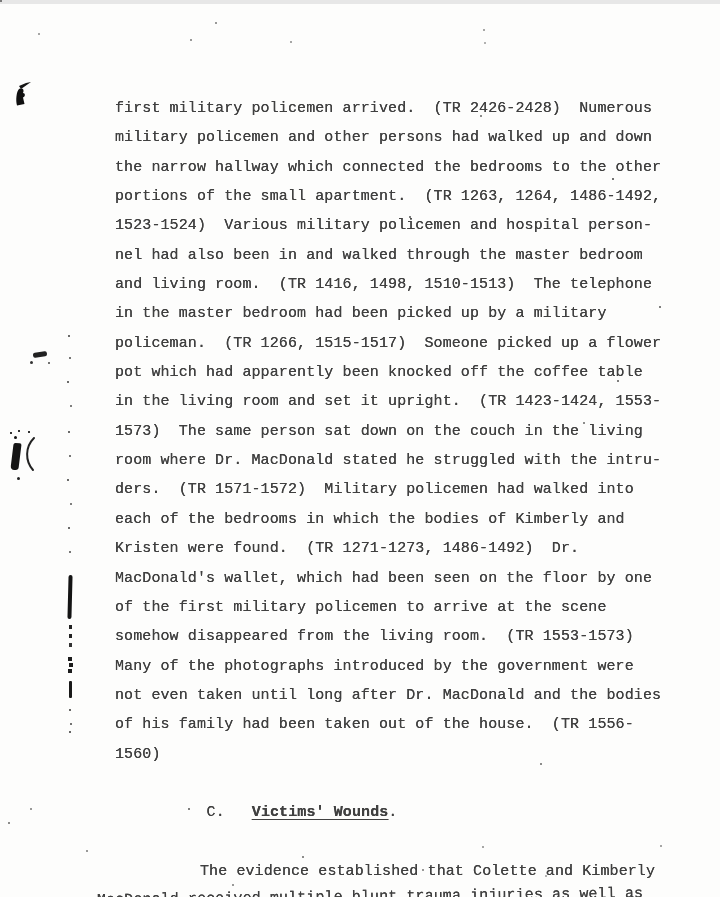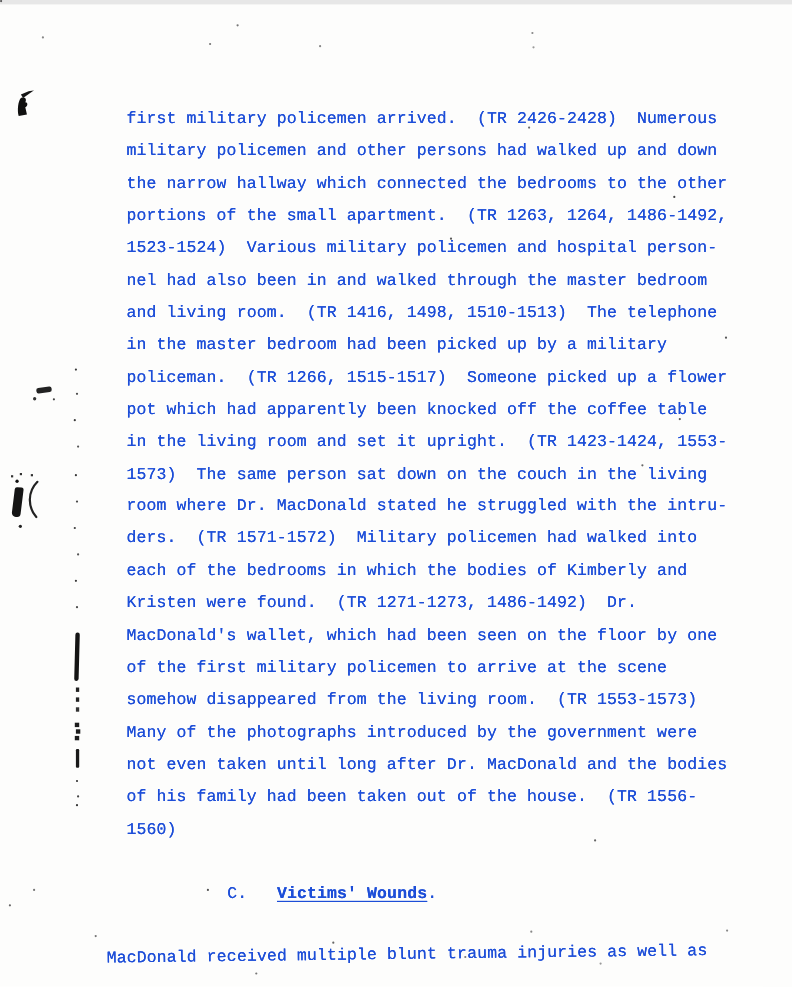--- a/index.html
+++ b/index.html
@@ -9,21 +9,21 @@
     height: 897px;
     overflow: hidden;
     background: #ffffff;
   }
   .page {
     position: relative;
     width: 720px;
     height: 897px;
     background: #fdfdfc;
     font-family: "Liberation Mono", "DejaVu Sans Mono", monospace;
-    color: #1d4ed8;
+    color: #404040;
   }
   .scan-edge {
     position: absolute;
     top: 0; left: 0;
     width: 720px; height: 4px;
     background: #e7e7e7;
   }
   
   .textcol {
     position: absolute;
@@ -186,16 +186,17 @@
 somehow disappeared from the living room.  (TR 1553-1573)
 Many of the photographs introduced by the government were
 not even taken until long after Dr. MacDonald and the bodies
 of his family had been taken out of the house.  (TR 1556-
 1560)</div>
 
     <div class="heading-line">
       <span class="section-label">C.</span><span class="section-title">Victims' Wounds</span><span>.</span>
     </div>
 
+    <div class="p2-first">The evidence established that Colette and Kimberly</div>
     <div class="p2-second">MacDonald received multiple blunt trauma injuries as well as</div>
   </div>
 
 </div>
 
 </body></html>

